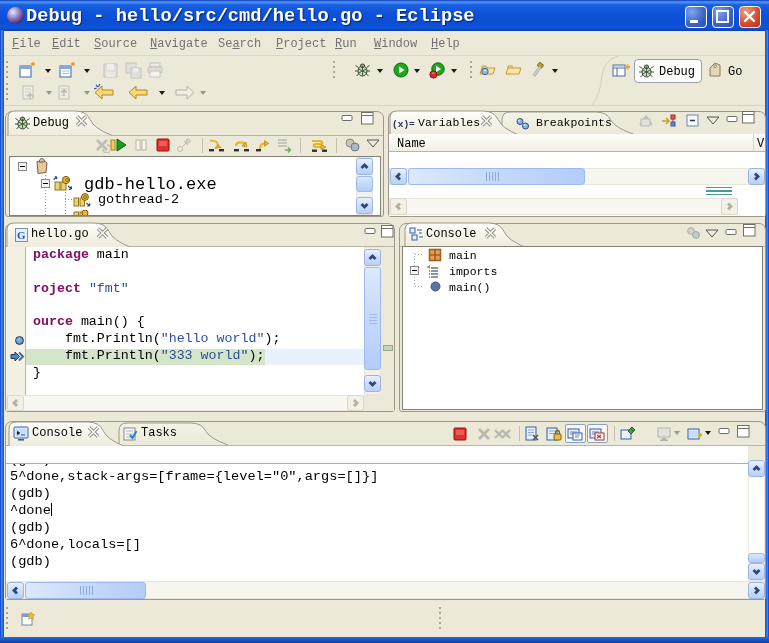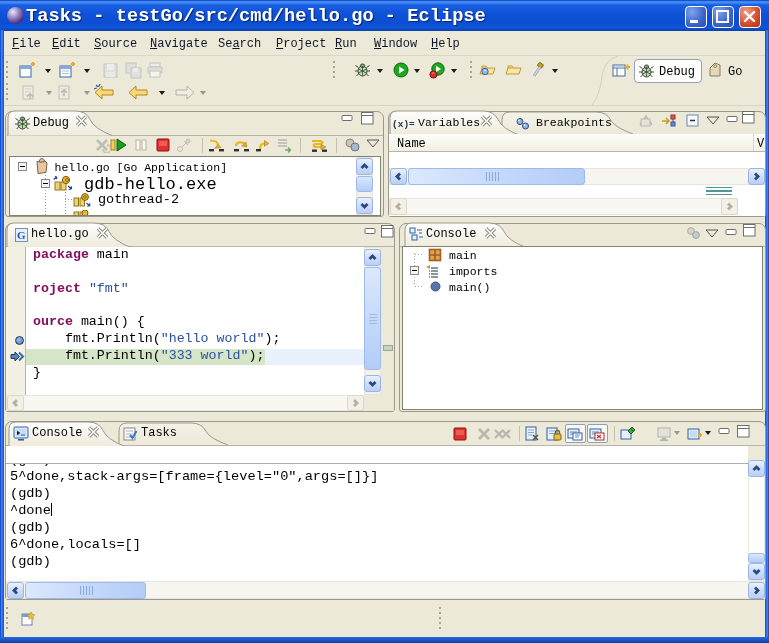--- a/index.html
+++ b/index.html
@@ -6,21 +6,21 @@
 .abs{position:absolute;}
 #frameL{left:0;top:30px;width:4px;height:613px;background:linear-gradient(90deg,#0838C8,#3E86F0 40%,#0F4CD0);}
 #frameR{left:765px;top:30px;width:4px;height:613px;background:linear-gradient(90deg,#0F4CD0,#3E86F0 60%,#0838C8);}
 #frameB{left:0;top:637px;width:769px;height:6px;background:linear-gradient(180deg,#2468E4,#12409F);}
 #title{left:0;top:0;width:769px;height:31px;background:linear-gradient(180deg,#0A1E96 0%,#2E7CF0 3%,#4A93F8 7%,#1A5EE0 16%,#0E52D8 45%,#0C4ED2 75%,#0E55DC 90%,#0A3FA6 100%);}
 #titletext{left:26px;top:5px;color:#fff;font-weight:bold;font-size:18.7px;text-shadow:1px 1px 1px #0A246A;white-space:pre;}
 .winbtn{top:6px;width:22px;height:22px;border-radius:4px;border:1px solid #fff;box-sizing:border-box;}
 #btnmin{left:685px;background:radial-gradient(circle at 30% 25%,#7FA4EC,#3A62C8 60%,#2850B8);}
 #btnmax{left:712px;background:radial-gradient(circle at 30% 25%,#7FA4EC,#3A62C8 60%,#2850B8);}
 #btncls{left:739px;background:radial-gradient(circle at 30% 25%,#F0A088,#D6492B 60%,#B03318);}
-.menuitem{top:37px;font-size:12px;color:#0f172a;white-space:pre;}
+.menuitem{top:37px;font-size:12px;color:#737373;white-space:pre;}
 .menuitem u{text-decoration:underline;}
 #toolbar{left:4px;top:56px;width:761px;height:50px;background:#ECE9D8;border-bottom:1px solid #D8D4C4;box-sizing:border-box;}
 .grip{width:2px;height:20px;background:repeating-linear-gradient(180deg,#A9A598 0 2px,rgba(0,0,0,0) 2px 5px);}
 .dd{width:0;height:0;border-left:3.5px solid transparent;border-right:3.5px solid transparent;border-top:4px solid #1a1a1a;}
 .ddg{border-top-color:#9A968A;}
 
 .view{position:absolute;}
 .vborder{position:absolute;border:1px solid #9C988B;border-radius:7px 7px 3px 3px;box-sizing:border-box;}
 .tabtext{position:absolute;font-size:12px;color:#000;white-space:pre;}
 .closex{position:absolute;color:#666;}
@@ -48,21 +48,21 @@
         <stop offset="1" stop-color="#EFECDB"></stop>
       </linearGradient>
 <linearGradient id="gtabi" x1="0" y1="0" x2="0" y2="1">
         <stop offset="0" stop-color="#F5F3E8"></stop>
         <stop offset="1" stop-color="#ECE9D8"></stop>
       </linearGradient>
 </defs>
   </svg>
 <div id="title" class="abs"></div>
 <div class="abs" style="left:7px;top:7px;width:17px;height:17px;border-radius:50%;background:radial-gradient(circle at 35% 30%,#E8E8F8,#9A8AC8 35%,#54327E 70%,#2A1448);"></div>
-<div id="titletext" class="abs">Tasks - testGo/src/cmd/hello.go - Eclipse</div>
+<div id="titletext" class="abs">Debug - hello/src/cmd/hello.go - Eclipse</div>
 <div id="btnmin" class="abs winbtn">
     <svg width="20" height="20">
       <rect x="4" y="13" width="8" height="3" fill="#fff"></rect>
     </svg>
   </div>
 <div id="btnmax" class="abs winbtn">
     <svg width="20" height="20">
       <rect x="4" y="4" width="11" height="11" fill="none" stroke="#fff" stroke-width="2"></rect>
     </svg>
   </div>
@@ -364,21 +364,20 @@
 <div class="abs" style="left:60px;top:79px;width:1px;height:26px;background:repeating-linear-gradient(180deg,#999 0 1px,transparent 1px 3px);"></div>
 <div class="abs" style="left:60px;top:89px;width:9px;height:1px;background:repeating-linear-gradient(90deg,#999 0 1px,transparent 1px 3px);"></div>
 <div class="abs" style="left:13px;top:52px;width:9px;height:9px;background:#F4F4F0;border:1px solid #888;box-sizing:border-box;z-index:2;"></div>
 <div class="abs" style="left:15px;top:56px;width:5px;height:1px;background:#000;z-index:3;"></div>
 <div class="toolicon" style="left:28px;top:48px;z-index:2;">
       <svg width="16" height="16">
         <path d="M4 3.5 L11 2.5 L14 5 L13 14.5 L5 15.5 z" fill="#E8C89A" stroke="#786048"></path>
         <path d="M6.5 2.5 a2.4 2.2 0 0 1 4.6 -.6 l.3 1.8 -4.7.6 z" fill="#C8C8C0" stroke="#786048"></path>
       </svg>
     </div>
-<div class="treetext" style="left:49.5px;top:50px;font-size:11.5px;line-height:15px;">hello.go [Go Application]</div>
 <div class="abs" style="left:36px;top:69px;width:9px;height:9px;background:#F4F4F0;border:1px solid #888;box-sizing:border-box;z-index:2;"></div>
 <div class="abs" style="left:38px;top:73px;width:5px;height:1px;background:#000;z-index:3;"></div>
 <div class="toolicon" style="left:47px;top:64px;z-index:2;">
       <svg width="21" height="18">
         <rect x="3" y="8" width="5" height="8" fill="#F0D070" stroke="#907820"></rect>
         <rect x="9" y="8" width="5" height="8" fill="#F0D070" stroke="#907820"></rect>
         <circle cx="14" cy="6" r="3.6" fill="#E8B830" stroke="#805808"></circle>
         <circle cx="15" cy="6" r="1.4" fill="#F8E8A0" stroke="#805808"></circle>
         <path d="M6 2 L2.6 4.4 M6 2 L3.8 1.6 M6 2 L5.4 4.2" stroke="#204888" stroke-width="1.2" transform="translate(-1,1)"></path>
         <path d="M16 12 l3.6 3 M19.6 15 l-2.8.3 M19.6 15 l-.4 -2.6" stroke="#204888" stroke-width="1.2"></path>

